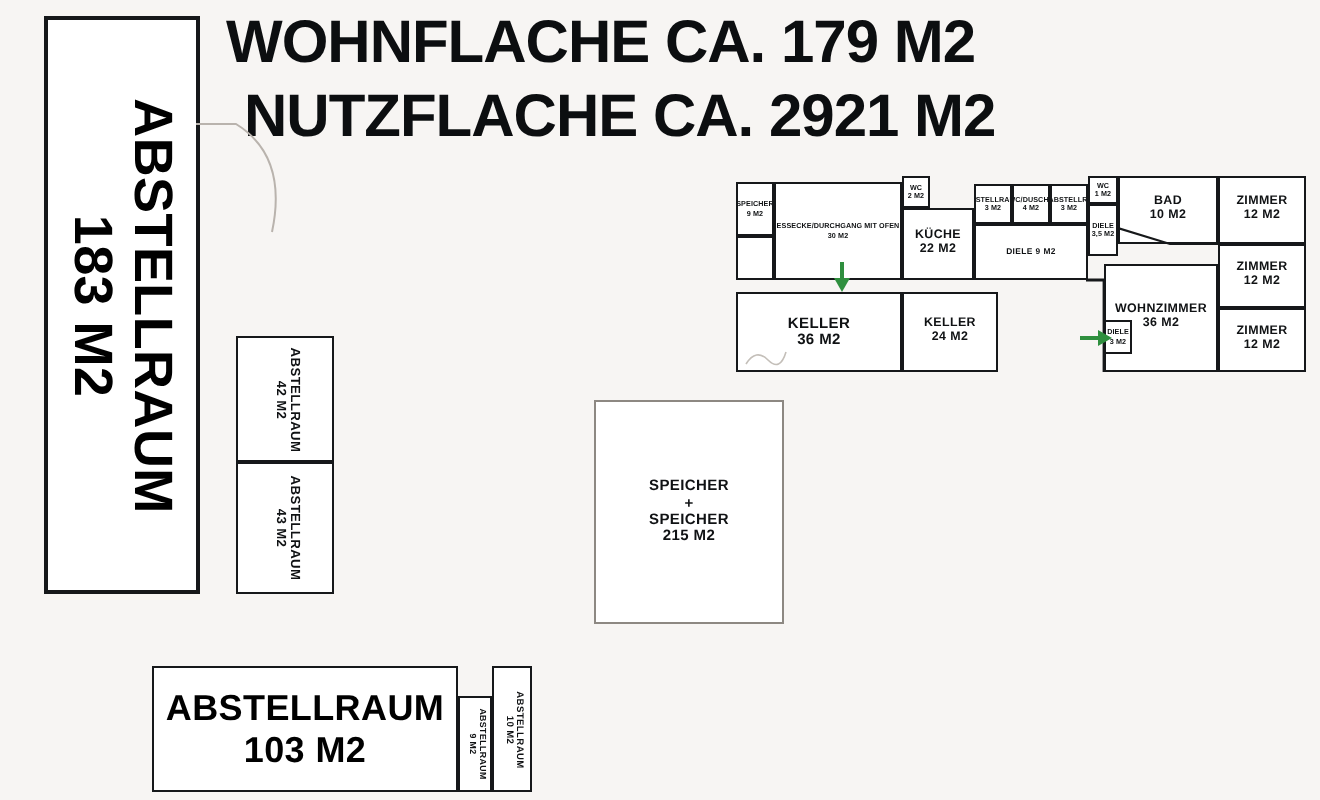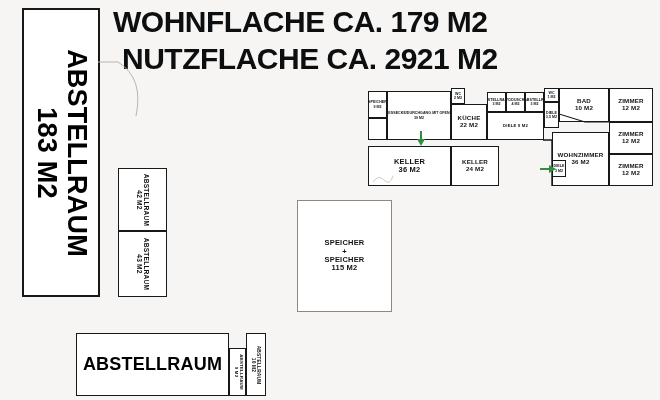--- a/index.html
+++ b/index.html
@@ -147,39 +147,40 @@
   </div>
   <div class="room thin" style="left:118px; top:231px; width:49px; height:66px;">
     <div class="vert" style="font-size:6.6px;">
       <span class="rname">ABSTELLRAUM</span>
       <span class="rarea">43 M2</span>
     </div>
   </div>
 
   <div id="abstell-103">
     <span class="rname">ABSTELLRAUM</span>
+    <span class="rarea">103 M2</span>
   </div>
   <div class="room thin" style="left:229px; top:348px; width:17px; height:48px;">
     <div class="vert" style="font-size:4.4px;">
       <span class="rname">ABSTELLRAUM</span>
       <span class="rarea">9 M2</span>
     </div>
   </div>
   <div class="room thin" style="left:246px; top:333px; width:20px; height:63px;">
     <div class="vert" style="font-size:4.8px;">
       <span class="rname">ABSTELLRAUM</span>
       <span class="rarea">10 M2</span>
     </div>
   </div>
 
   <div class="room hair" style="left:297px; top:200px; width:95px; height:112px; border-color:#8d8882;">
     <span class="rname small8">SPEICHER</span>
     <span class="rplus small8">+</span>
     <span class="rname small8">SPEICHER</span>
-    <span class="rarea small8">115 M2</span>
+    <span class="rarea small8">215 M2</span>
   </div>
 
   <div class="room" style="left:368px; top:146px; width:83px; height:40px;">
     <span class="rname small8">KELLER</span>
     <span class="rarea small8">36 M2</span>
   </div>
   <div class="room" style="left:451px; top:146px; width:48px; height:40px;">
     <span class="rname small7">KELLER</span>
     <span class="rarea small7">24 M2</span>
   </div>

